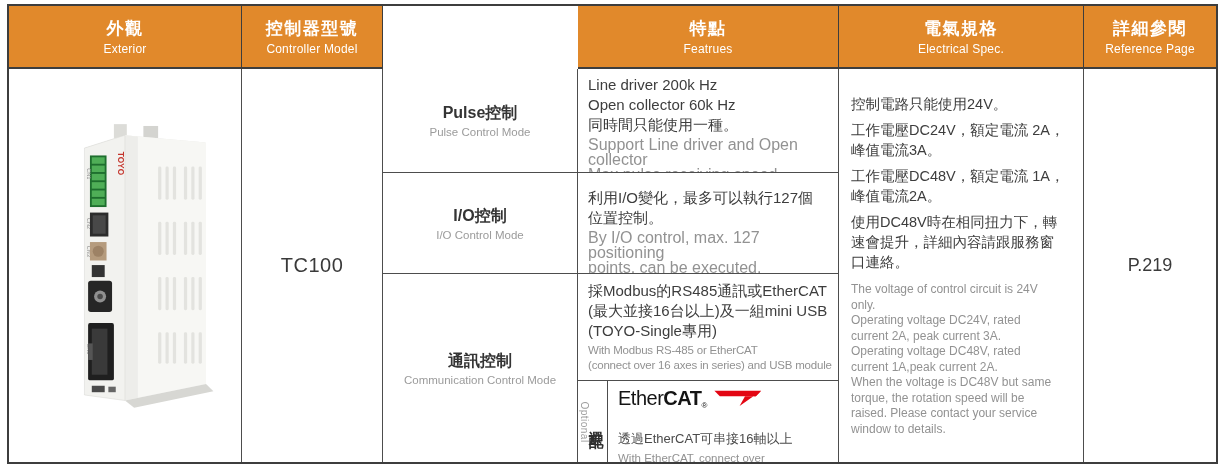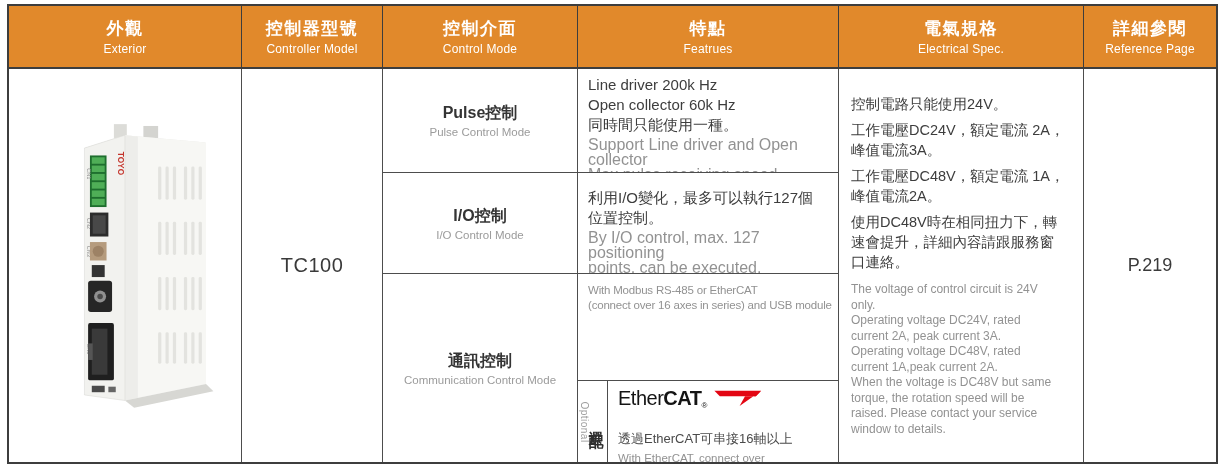--- a/index.html
+++ b/index.html
@@ -64,24 +64,20 @@
 <div class="page">
   <div class="spec-table">
 
     <div class="th h1">
       <div class="th-zh">外觀</div>
       <div class="th-en">Exterior</div>
     </div>
     <div class="th h2">
       <div class="th-zh">控制器型號</div>
       <div class="th-en">Controller Model</div>
-    </div>
-    <div class="th h3">
-      <div class="th-zh">控制介面</div>
-      <div class="th-en">Control Mode</div>
     </div>
     <div class="th h4">
       <div class="th-zh">特點</div>
       <div class="th-en">Featrues</div>
     </div>
     <div class="th h5">
       <div class="th-zh">電氣規格</div>
       <div class="th-en">Electrical Spec.</div>
     </div>
     <div class="th h6 no-br">
@@ -199,20 +195,23 @@
       <div class="en-block ml">Support Line driver and Open collector
 Max.pulse receiving speed 200k/60k Hz.</div>
     </div>
     <div class="cell f-io">
       <div class="zh-block ml">利用I/O變化，最多可以執行127個
 位置控制。</div>
       <div class="en-block ml">By I/O control, max. 127 positioning
 points, can be executed.</div>
     </div>
     <div class="cell f-comm">
+      <div class="zh-block ml">採Modbus的RS485通訊或EtherCAT
+(最大並接16台以上)及一組mini USB
+(TOYO-Single專用)</div>
       <div class="en-block ml">With Modbus RS-485 or EtherCAT
 (connect over 16 axes in series) and USB module</div>
     </div>
 
     <div class="cell f-opt no-bb">
       <div class="opt-strip">
         <span class="opt-en">Optional</span>
         <span class="opt-zh">選配</span>
       </div>
       <div class="opt-main">

